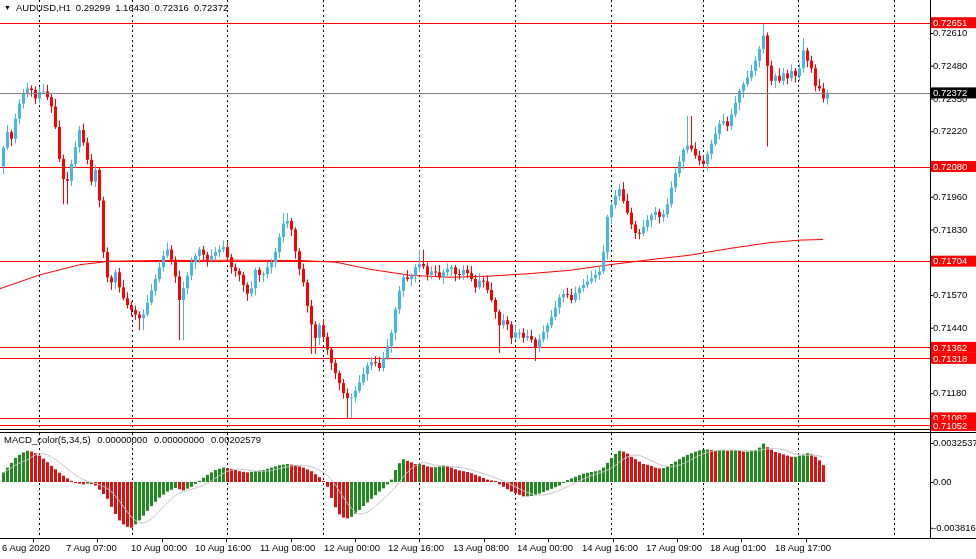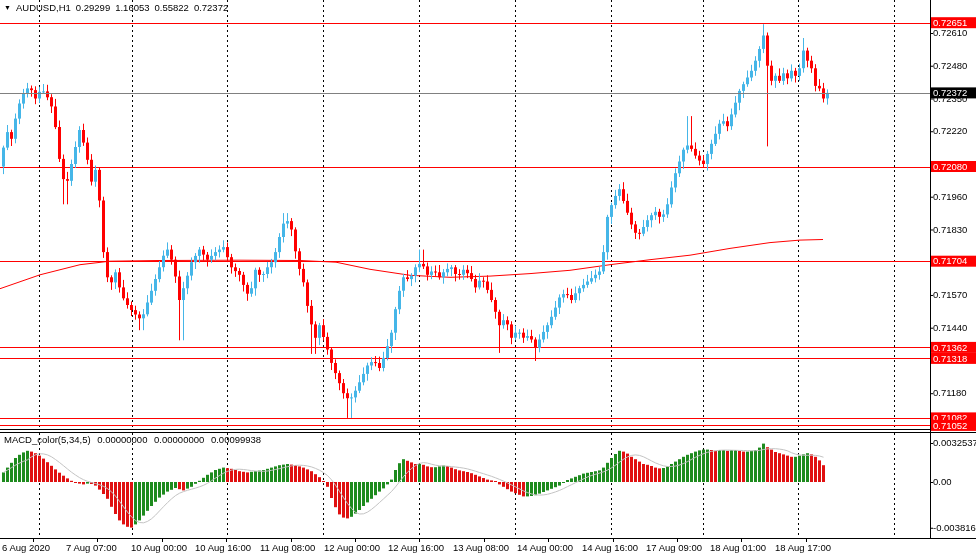--- a/index.html
+++ b/index.html
@@ -15,30 +15,30 @@
 </style>
 </head>
 <body>
 
 <div id="wrap">
 
   <div id="title-bar">
     <span class="arrow">▼</span>
     <span>AUDUSD,H1</span>
     <span>0.29299</span>
-    <span>1.16053</span>
-    <span>0.55822</span>
+    <span>1.16430</span>
+    <span>0.72316</span>
     <span>0.72372</span>
   </div>
 
   <div id="macd-label">
     <span>MACD_color(5,34,5)</span>
     <span>0.00000000</span>
     <span>0.00000000</span>
-    <span>0.00099938</span>
+    <span>0.00202579</span>
   </div>
 
   <svg id="chart-svg" width="976" height="559">
     <g id="g-grid">
         <line x1="39.5" y1="0" x2="39.5" y2="429" stroke="#000000" stroke-width="1" stroke-dasharray="2,3"></line>
         <line x1="39.5" y1="433" x2="39.5" y2="538" stroke="#000000" stroke-width="1" stroke-dasharray="2,3"></line>
         <line x1="132.5" y1="0" x2="132.5" y2="429" stroke="#000000" stroke-width="1" stroke-dasharray="2,3"></line>
         <line x1="132.5" y1="433" x2="132.5" y2="538" stroke="#000000" stroke-width="1" stroke-dasharray="2,3"></line>
         <line x1="227.5" y1="0" x2="227.5" y2="429" stroke="#000000" stroke-width="1" stroke-dasharray="2,3"></line>
         <line x1="227.5" y1="433" x2="227.5" y2="538" stroke="#000000" stroke-width="1" stroke-dasharray="2,3"></line>

